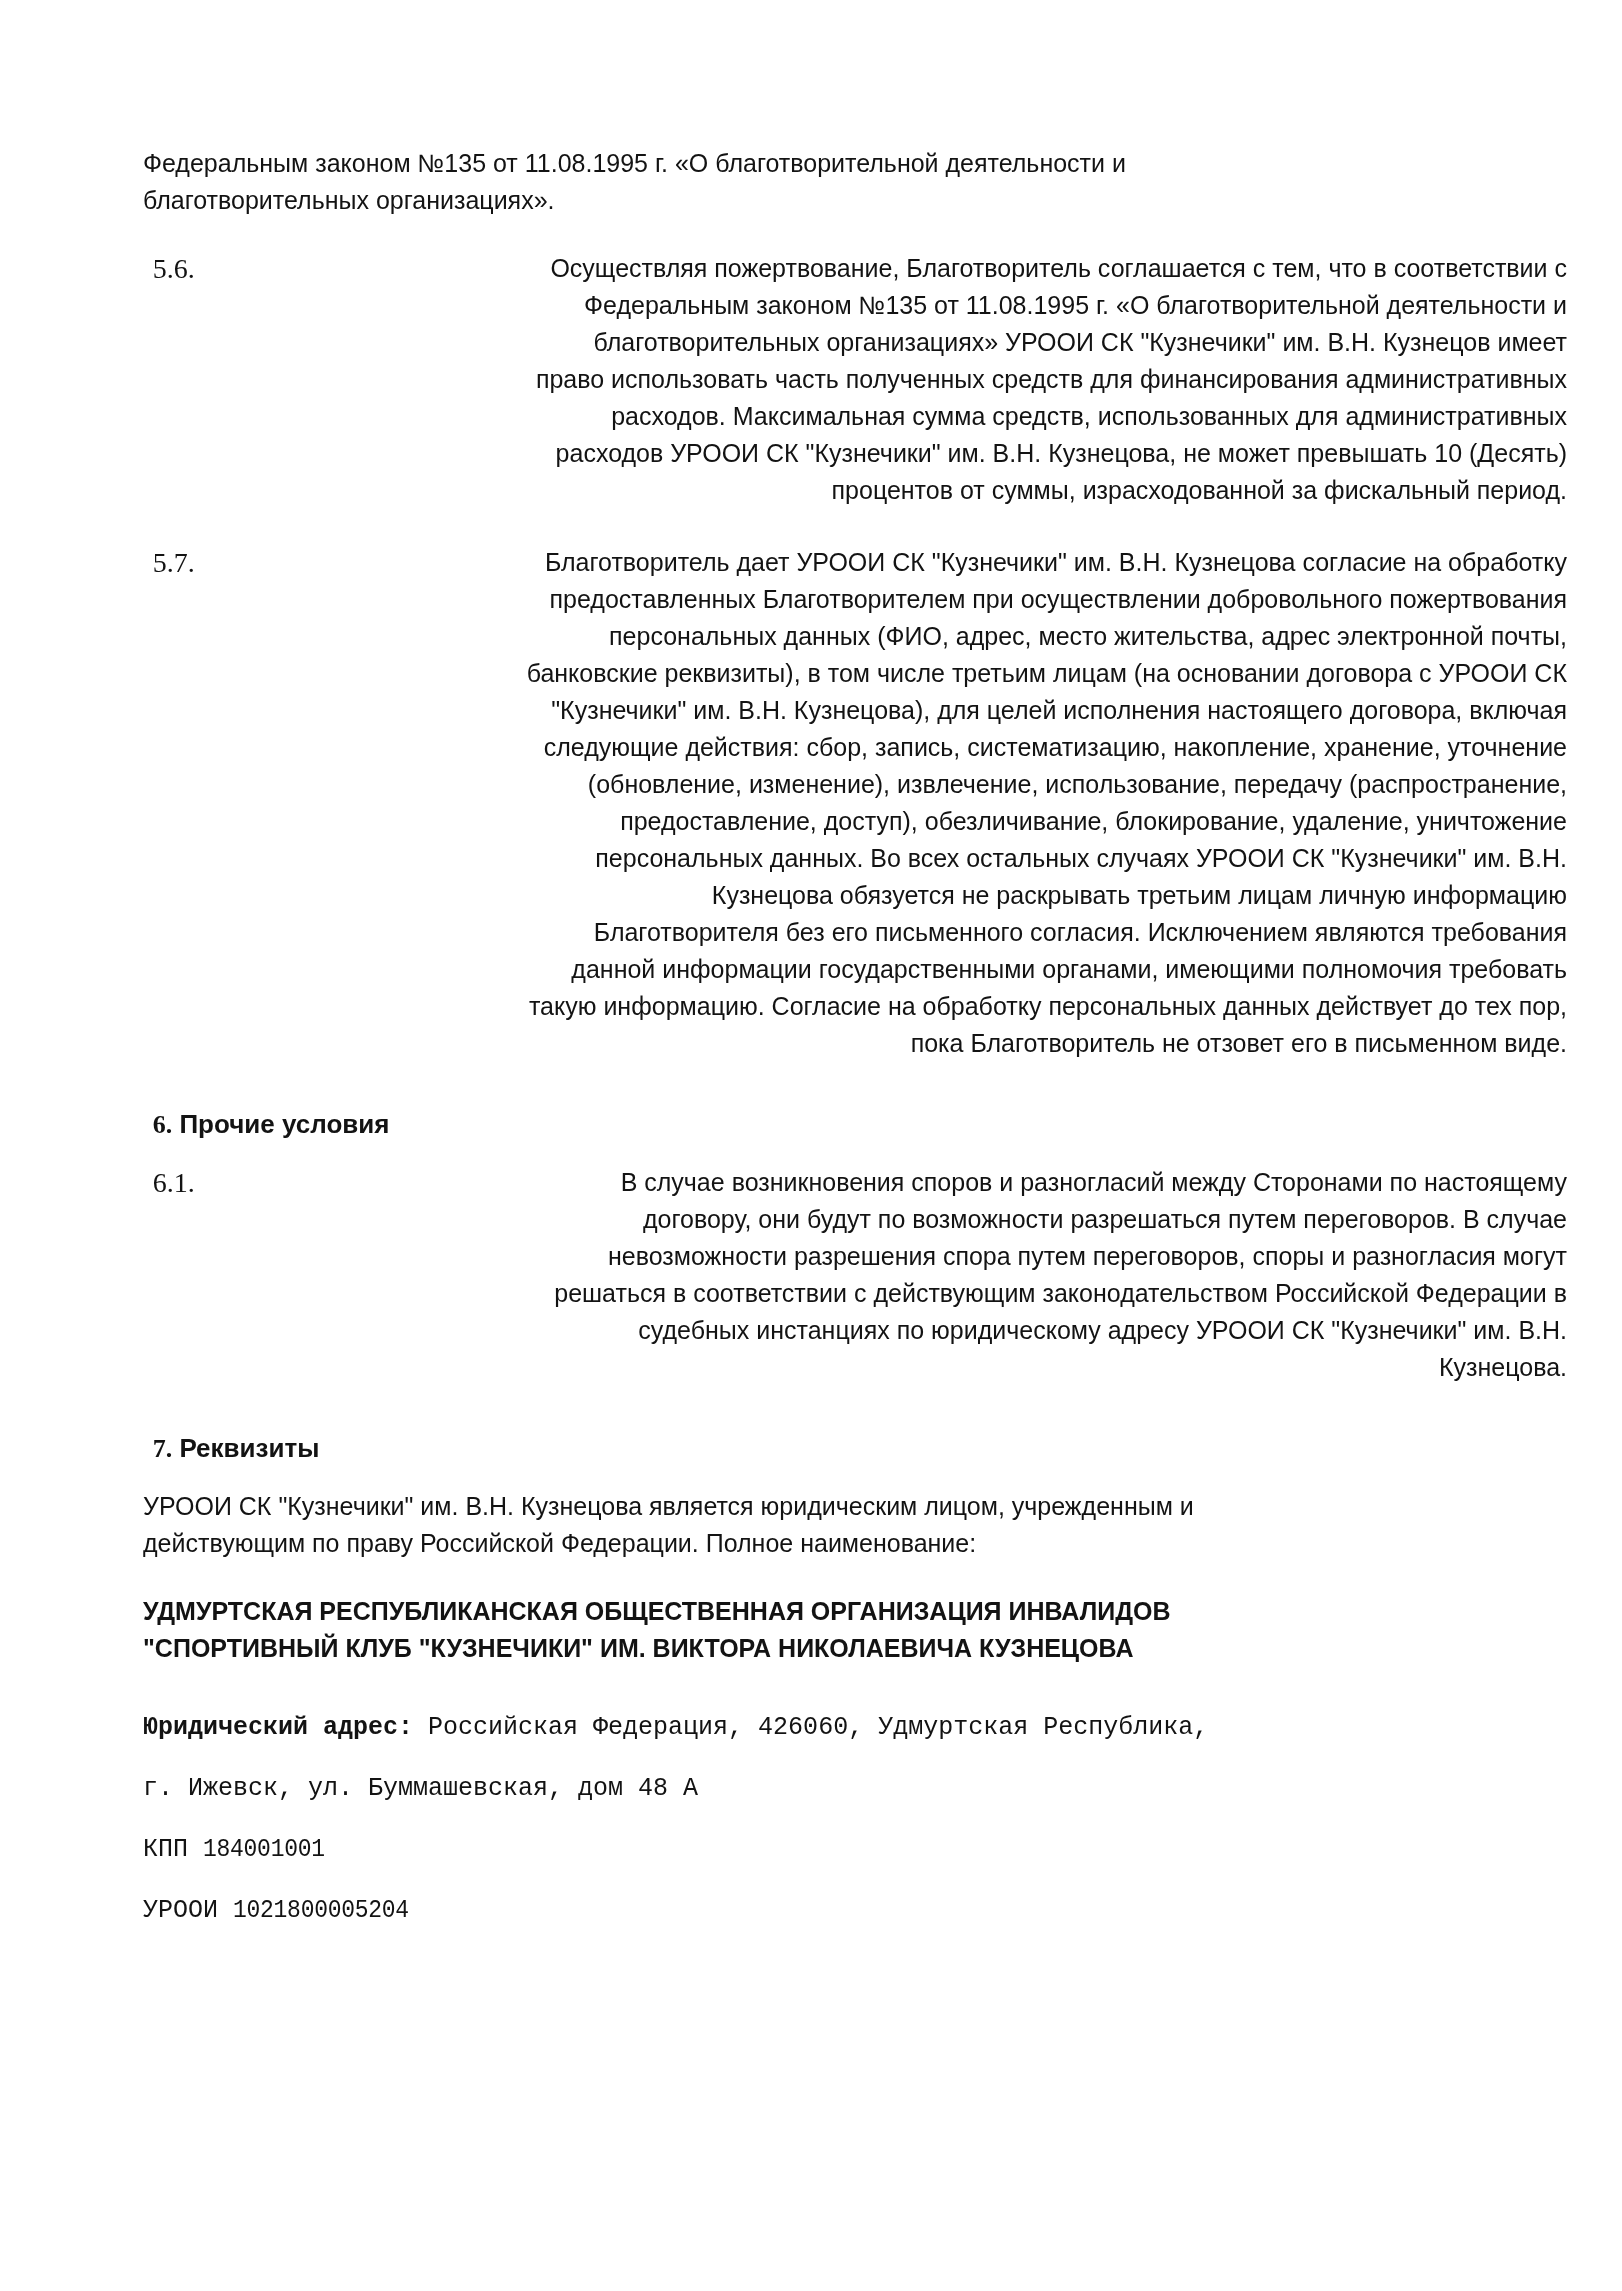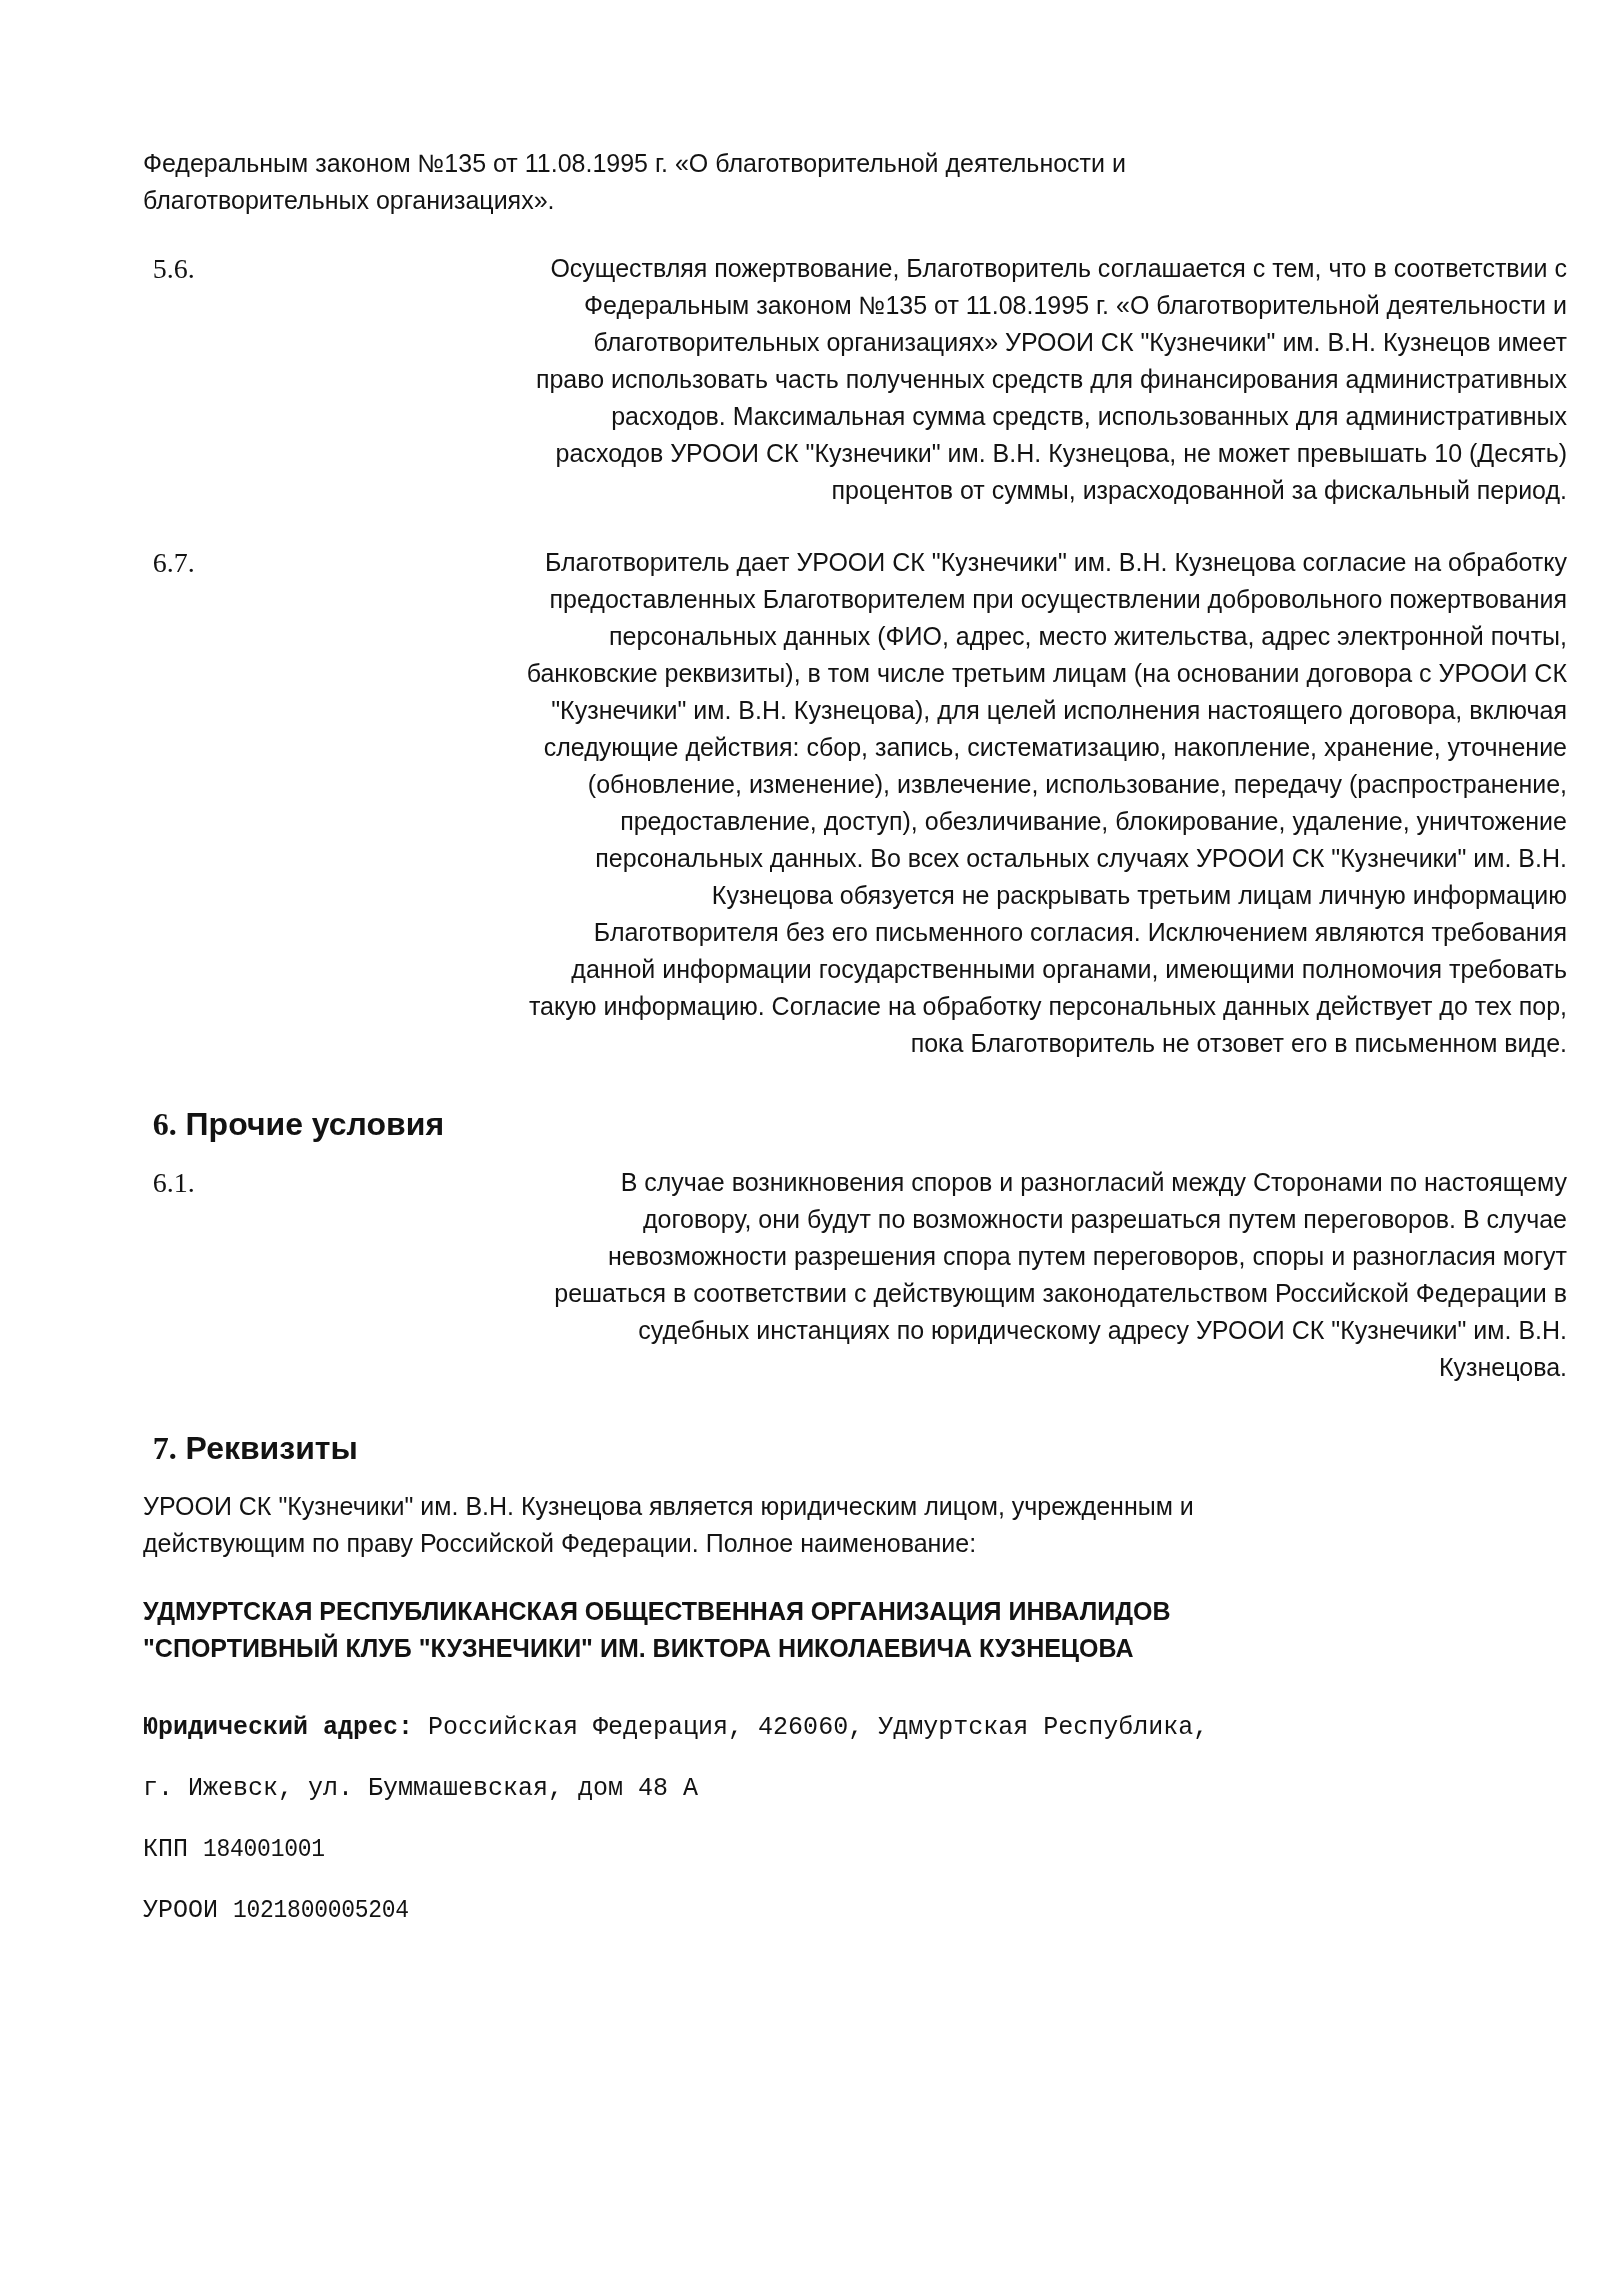--- a/index.html
+++ b/index.html
@@ -36,21 +36,21 @@
     font-size: 28px;
   }
   .clause .ctext {
     flex: 1;
     white-space: pre-line;
     text-align: right;
   }
   .sect {
     margin: 44px 0 21px 0;
     padding-left: 9.7px;
-    font-size: 32px;
+    font-size: 26px;
     font-weight: bold;
     line-height: 37px;
   }
   .sect .hnum {
     font-family: "Liberation Serif", serif;
   }
   .fullname {
     font-weight: bold;
     margin: 0 0 42px 0;
     white-space: pre-line;
@@ -82,21 +82,21 @@
     <span class="ctext">Осуществляя пожертвование, Благотворитель соглашается с тем, что в соответствии с
 Федеральным законом №135 от 11.08.1995 г. «О благотворительной деятельности и
 благотворительных организациях» УРООИ СК "Кузнечики" им. В.Н. Кузнецов имеет
 право использовать часть полученных средств для финансирования административных
 расходов. Максимальная сумма средств, использованных для административных
 расходов УРООИ СК "Кузнечики" им. В.Н. Кузнецова, не может превышать 10 (Десять)
 процентов от суммы, израсходованной за фискальный период.</span>
   </div>
 
   <div class="clause">
-    <span class="cnum">6.7.</span>
+    <span class="cnum">5.7.</span>
     <span class="ctext">Благотворитель дает УРООИ СК "Кузнечики" им. В.Н. Кузнецова согласие на обработку
 предоставленных Благотворителем при осуществлении добровольного пожертвования
 персональных данных (ФИО, адрес, место жительства, адрес электронной почты,
 банковские реквизиты), в том числе третьим лицам (на основании договора с УРООИ СК
 "Кузнечики" им. В.Н. Кузнецова), для целей исполнения настоящего договора, включая
 следующие действия: сбор, запись, систематизацию, накопление, хранение, уточнение
 (обновление, изменение), извлечение, использование, передачу (распространение,
 предоставление, доступ), обезличивание, блокирование, удаление, уничтожение
 персональных данных. Во всех остальных случаях УРООИ СК "Кузнечики" им. В.Н.
 Кузнецова обязуется не раскрывать третьим лицам личную информацию

